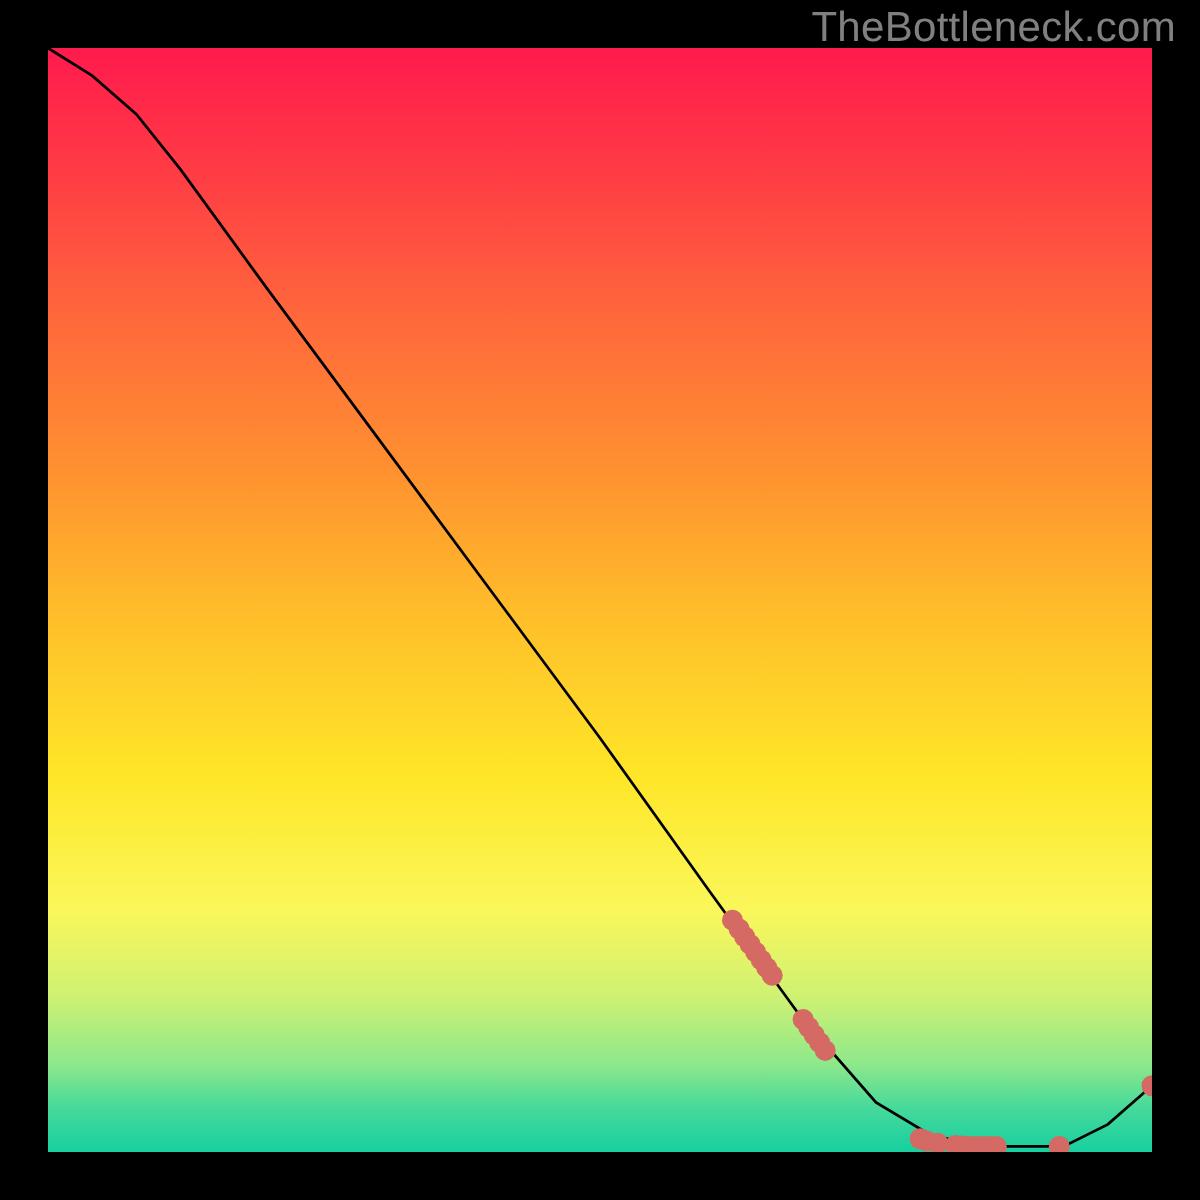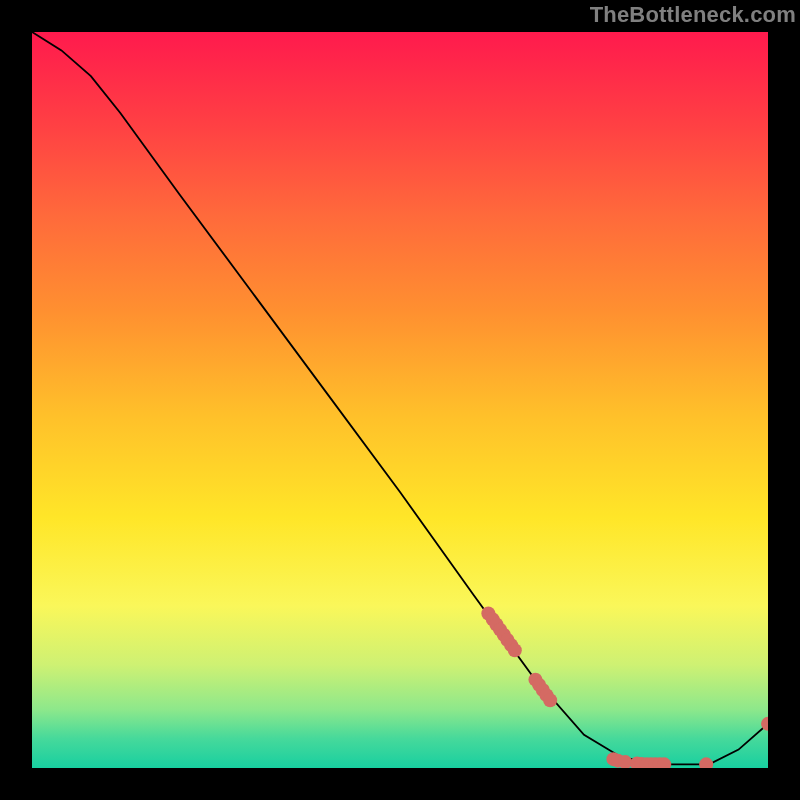--- a/index.html
+++ b/index.html
@@ -12,24 +12,24 @@
     font-family: Arial, Helvetica, sans-serif;
   }
   .frame {
     position: relative;
     width: 800px;
     height: 800px;
   }
   .title {
     position: absolute;
     top: 2px;
-    right: 4px;
+    right: 16px;
     color: #808080;
-    font-size: 22px;
-    font-weight: 700;
+    font-size: 28px;
+    font-weight: 400;
     letter-spacing: 0.2px;
     z-index: 10;
   }
   .plot-area {
     position: absolute;
     left: 32px;
     top: 32px;
     width: 736px;
     height: 736px;
     background: linear-gradient(

